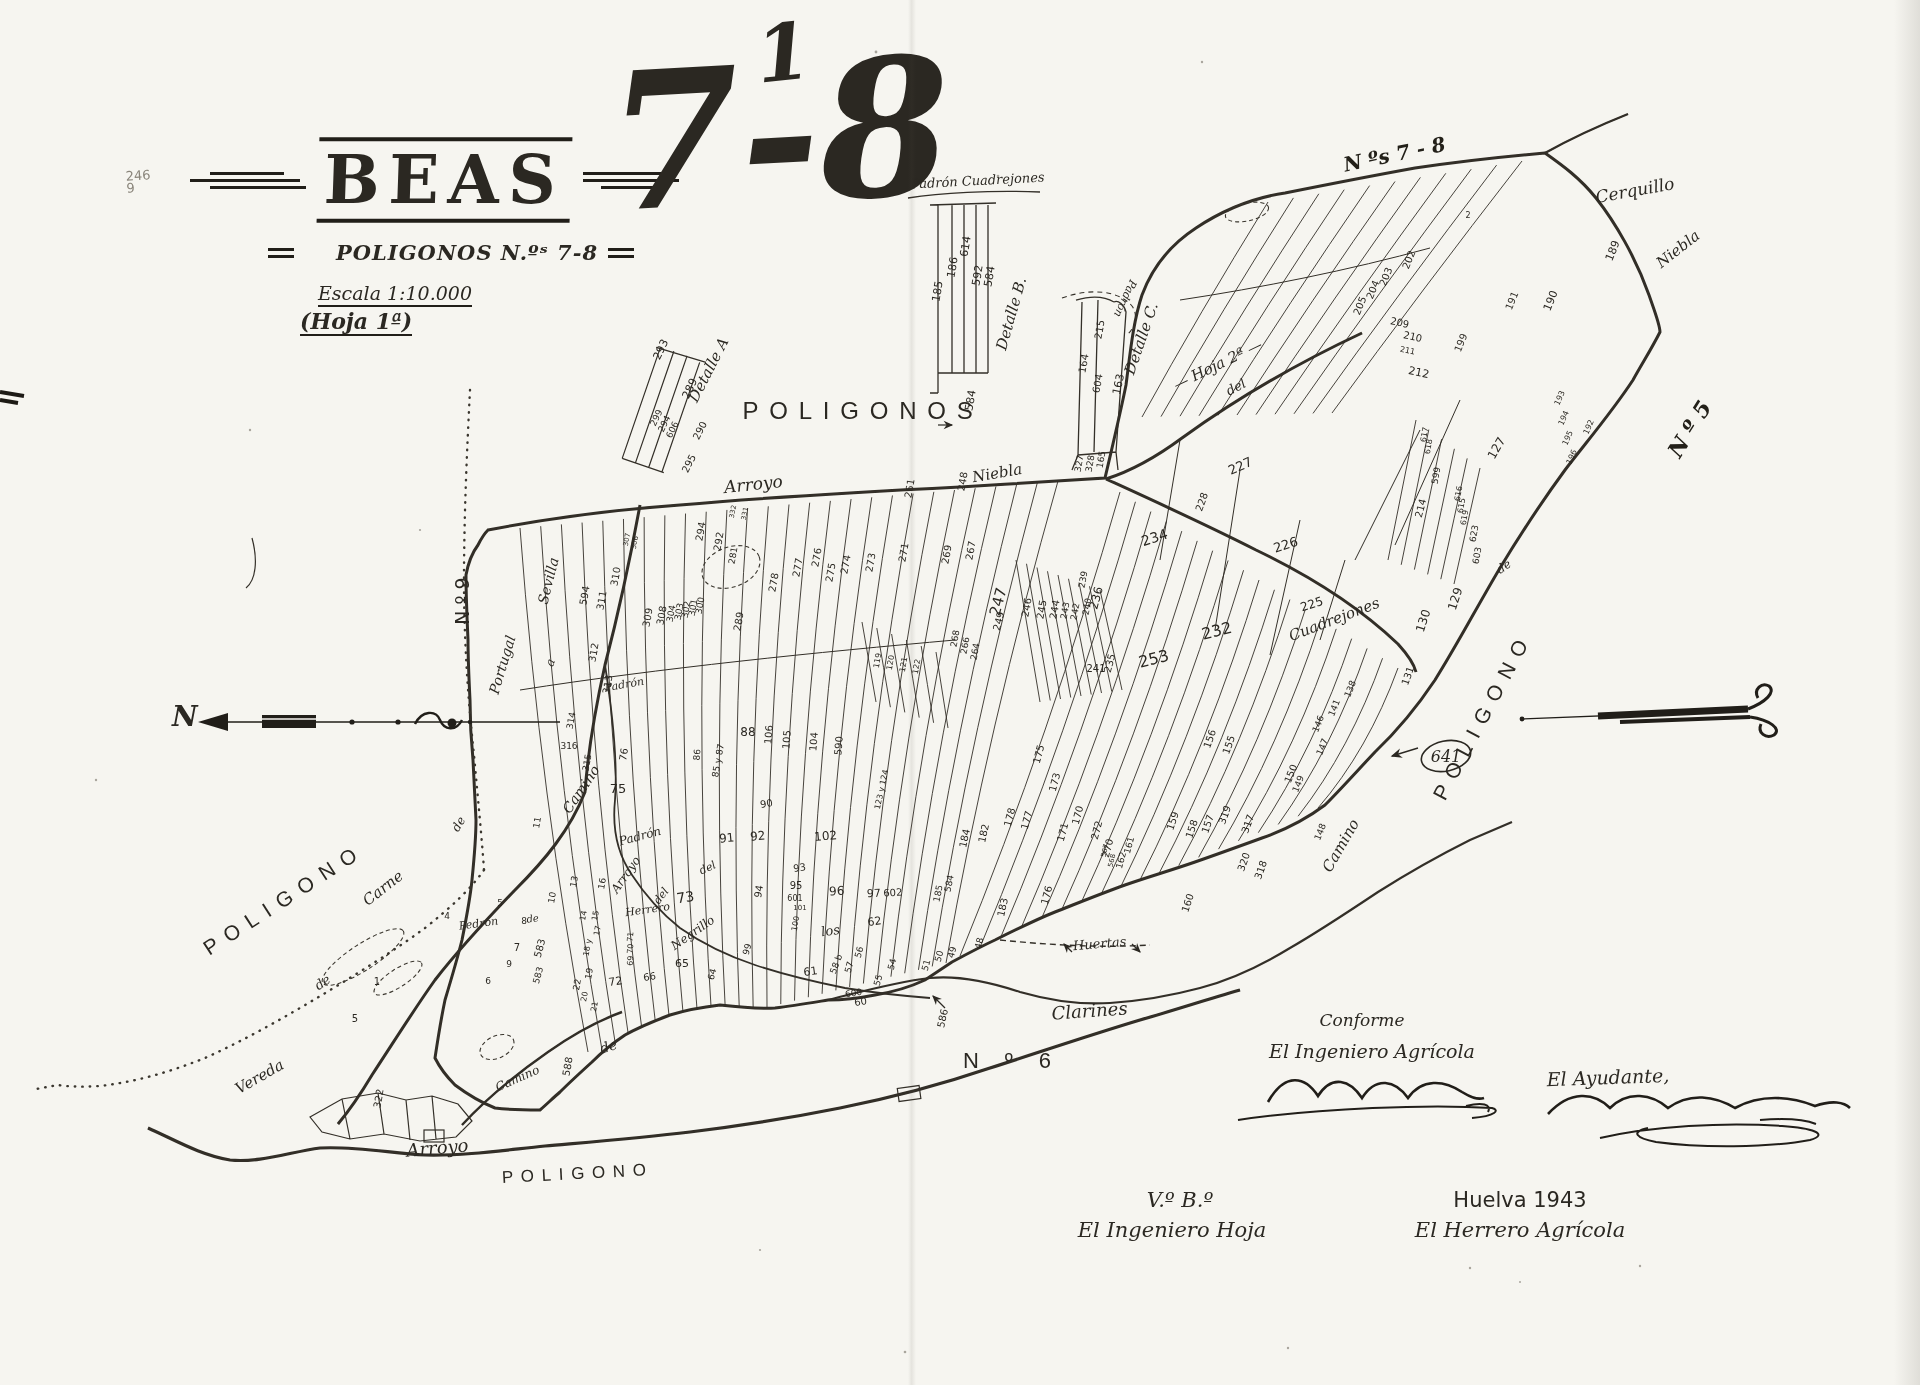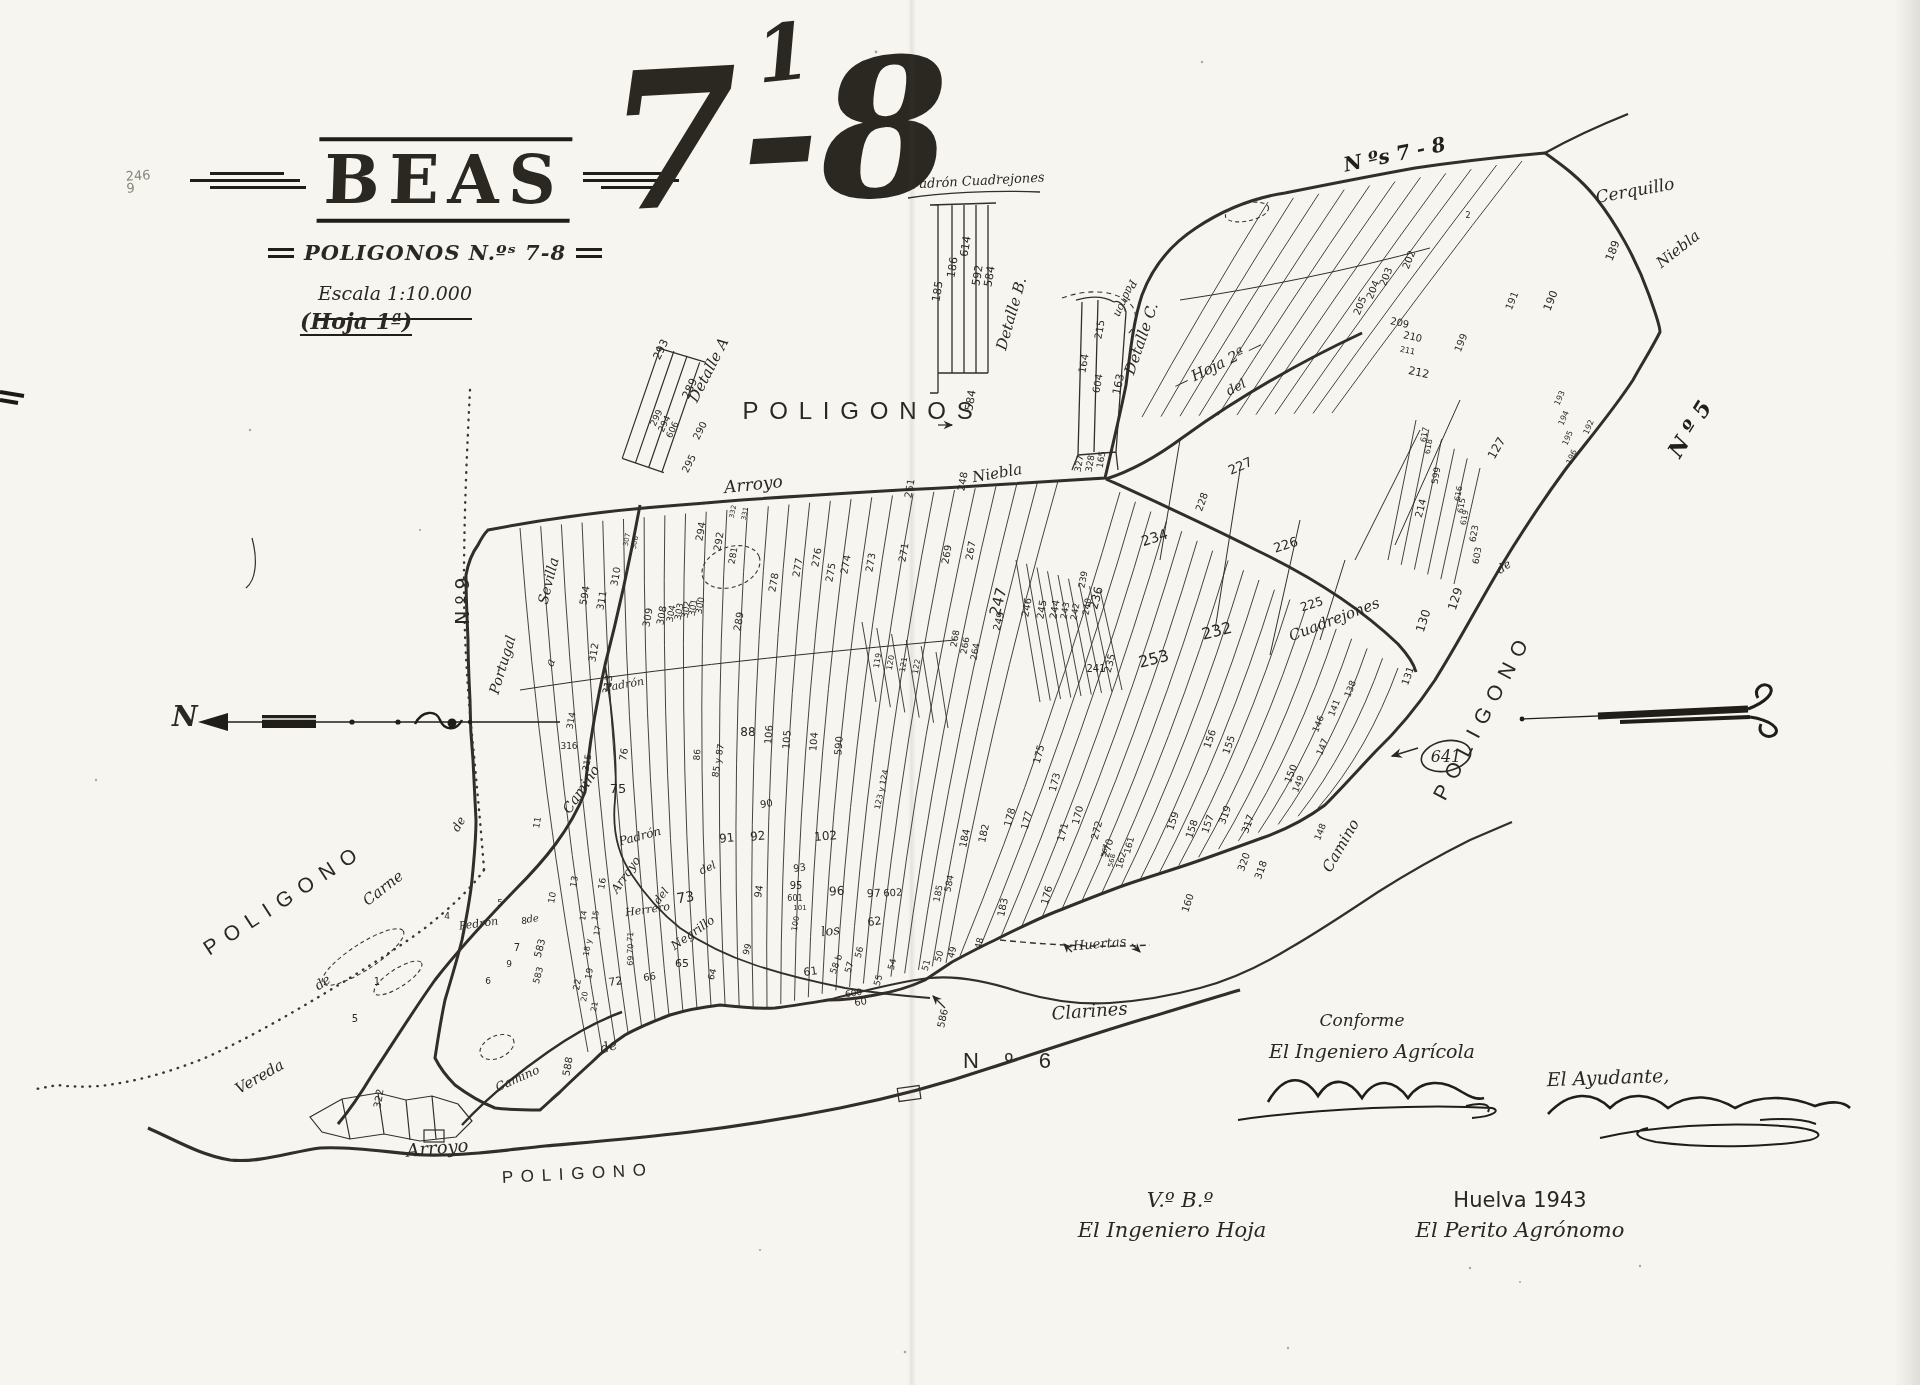--- a/index.html
+++ b/index.html
@@ -12,24 +12,24 @@
     background:linear-gradient(270deg,rgba(60,55,45,.12),rgba(0,0,0,0));pointer-events:none;}
   .abs{position:absolute;}
   
   .pencil{left:126px;top:170px;font-family:"DejaVu Sans",sans-serif;font-size:13px;color:#8a857b;line-height:12px;transform:rotate(-4deg);}
   .beas-row{left:210px;top:138px;width:420px;display:flex;align-items:center;gap:12px;}
   .dashes{display:flex;flex-direction:column;gap:4px;}
   .dashes span{display:block;height:3px;background:#211e19;}
   .beas-word{font-weight:bold;font-size:66px;letter-spacing:9px;line-height:76px;transform:scaleY(1.02) skewX(-2deg);
      border-top:4px solid #211e19;border-bottom:4px solid #211e19;padding:0 6px;}
   .sub-row{left:268px;top:240px;display:flex;align-items:center;gap:10px;}
-  .sub-row .txt{font-style:italic;font-weight:bold;font-size:21px;letter-spacing:1px;}
+  .sub-row .txt{font-style:italic;font-weight:bold;font-size:21px;letter-spacing:1px;margin-left:32px;}
   .eq{width:26px;display:flex;flex-direction:column;gap:4px;}
   .eq span{height:3px;background:#211e19;}
-  .escala{left:318px;top:282px;font-style:italic;font-size:19px;border-bottom:2px solid #211e19;padding-bottom:14px;}
+  .escala{left:318px;top:282px;font-style:italic;font-size:19px;border-bottom:2px solid #211e19;padding-bottom:1px;}
   .hoja{left:300px;top:308px;font-style:italic;font-weight:bold;font-size:22px;border-bottom:2px solid #211e19;}
   .bignum{left:608px;top:40px;font-style:italic;font-weight:bold;font-size:190px;line-height:190px;
           font-family:"DejaVu Serif",serif;transform:rotate(-3deg);}
   .bigsup{left:756px;top:14px;font-style:italic;font-weight:bold;font-size:78px;line-height:78px;transform:rotate(-6deg);}
   
   .sig-label{font-style:italic;font-size:19px;white-space:nowrap;}
   .center{transform:translateX(-50%);text-align:center;}
   
   text{fill:#2b2822;}
   text.lp{font-family:"DejaVu Sans",sans-serif;}
@@ -584,17 +584,17 @@
         <circle cx="96" cy="780" r="1.2"></circle>
     </g>
   </svg>
 
   <div class="abs sig-label center" style="left:1362px;top:1010px;font-size:17px">Conforme</div>
   <div class="abs sig-label center" style="left:1372px;top:1040px">El Ingeniero Agrícola</div>
   <div class="abs sig-label center" style="left:1608px;top:1066px;transform:translateX(-50%) rotate(-2deg)">El Ayudante,</div>
   <div class="abs sig-label center" style="left:1180px;top:1188px;font-size:21px">V.º B.º</div>
   <div class="abs sig-label center" style="left:1172px;top:1218px;font-size:21px">El Ingeniero Hoja</div>
   <div class="abs sig-label center" style="left:1520px;top:1188px;font-size:21px;font-style:normal;font-family:'DejaVu Sans',sans-serif">Huelva    1943</div>
-  <div class="abs sig-label center" style="left:1520px;top:1218px;font-size:21px">El Perito Agrónomo</div>
+  <div class="abs sig-label center" style="left:1520px;top:1218px;font-size:21px">El Herrero Agrícola</div>
 
   <div class="abs" style="left:172px;top:700px;font-size:28px;font-weight:bold;font-style:italic">N</div>
 
 </div>
 
 </body></html>

